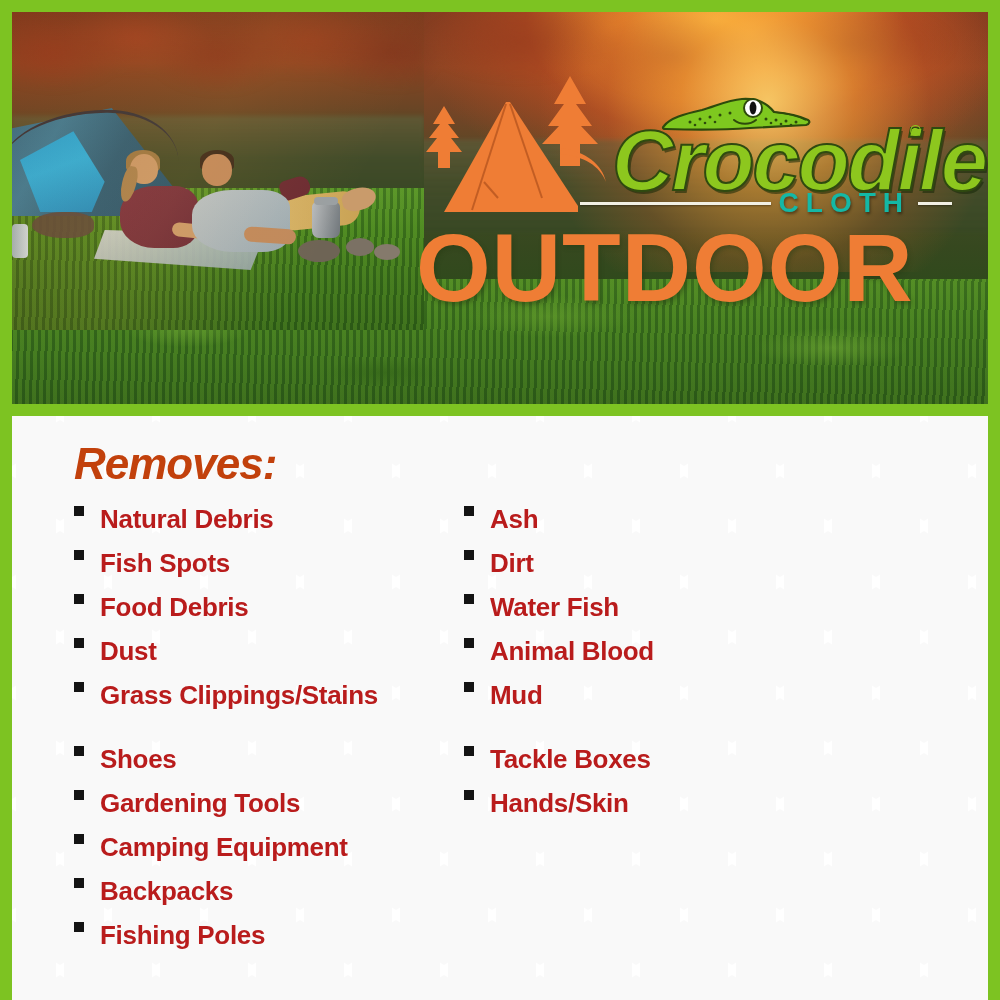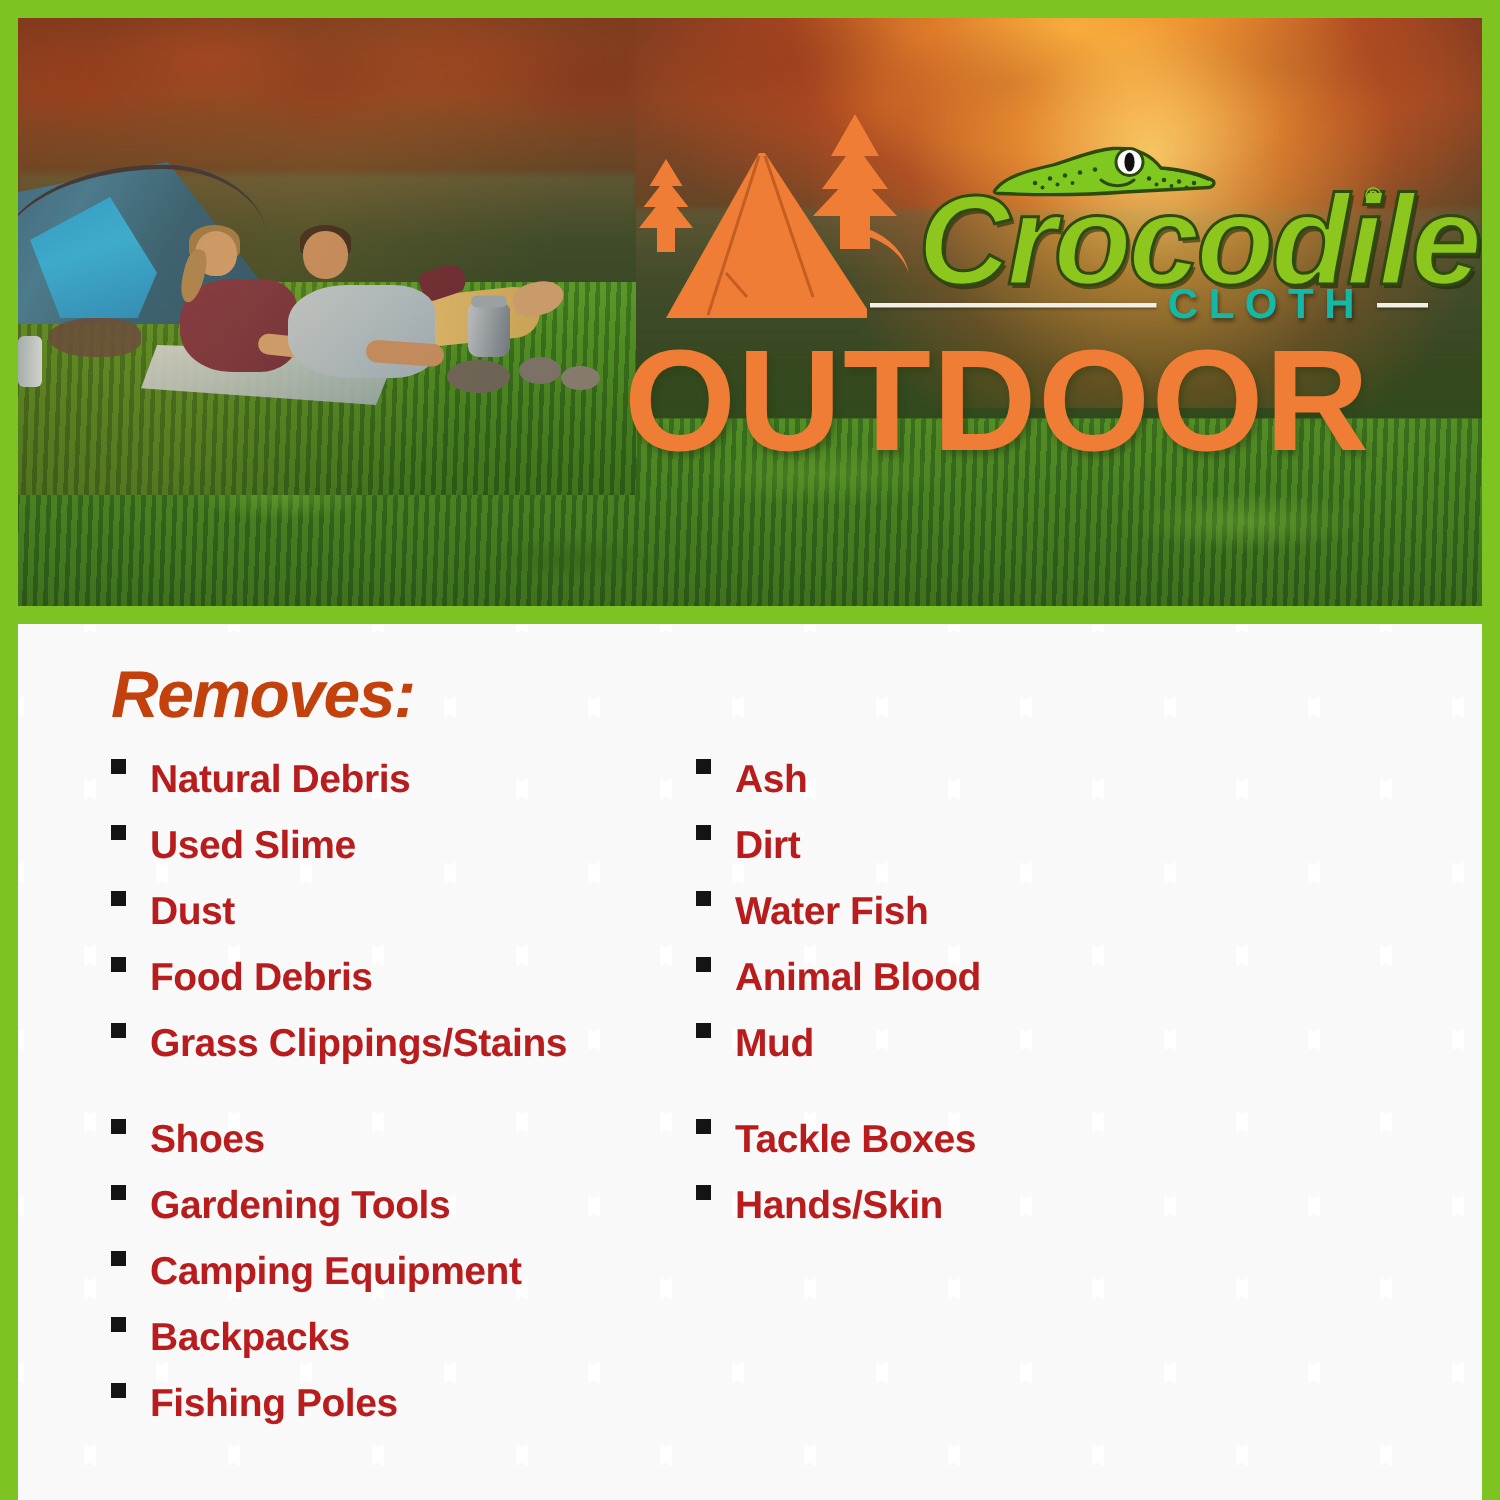--- a/index.html
+++ b/index.html
@@ -443,29 +443,29 @@
 
       <div class="cols">
         <div class="col left">
           <ul class="bul">
             <li>
                 <span class="sq"></span>
                 <span>Natural Debris</span>
               </li>
             <li>
                 <span class="sq"></span>
-                <span>Used Slime</span>
+                <span>Fish Spots</span>
+              </li>
+            <li>
+                <span class="sq"></span>
+                <span>Food Debris</span>
               </li>
             <li>
                 <span class="sq"></span>
                 <span>Dust</span>
-              </li>
-            <li>
-                <span class="sq"></span>
-                <span>Food Debris</span>
               </li>
             <li>
                 <span class="sq"></span>
                 <span>Grass Clippings/Stains</span>
               </li>
           </ul>
         </div>
         <div class="col right">
           <ul class="bul">
             <li>

